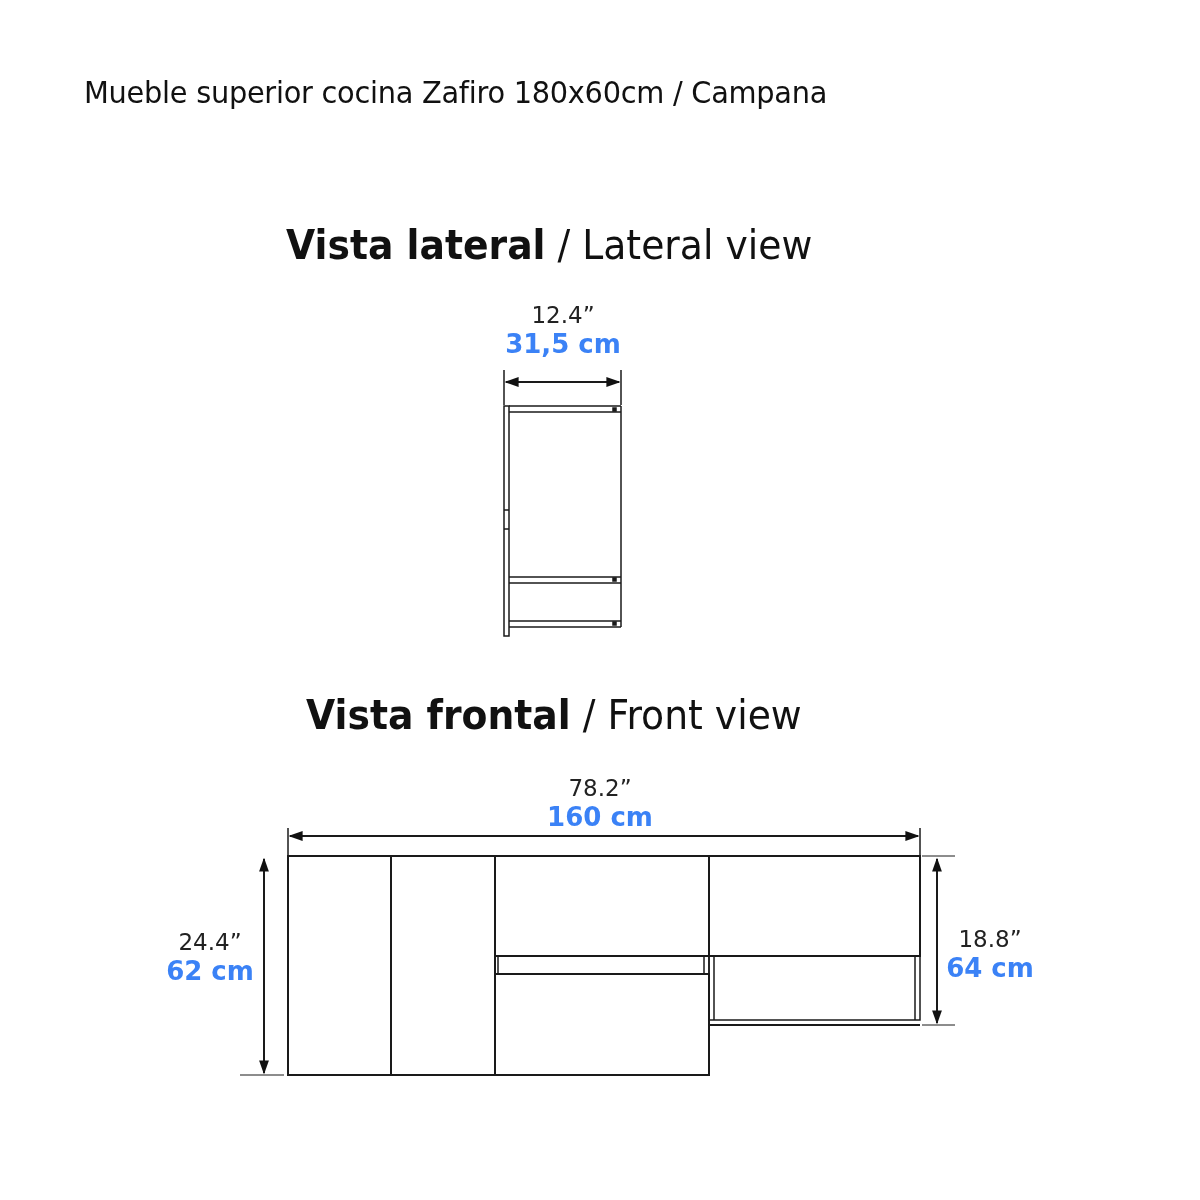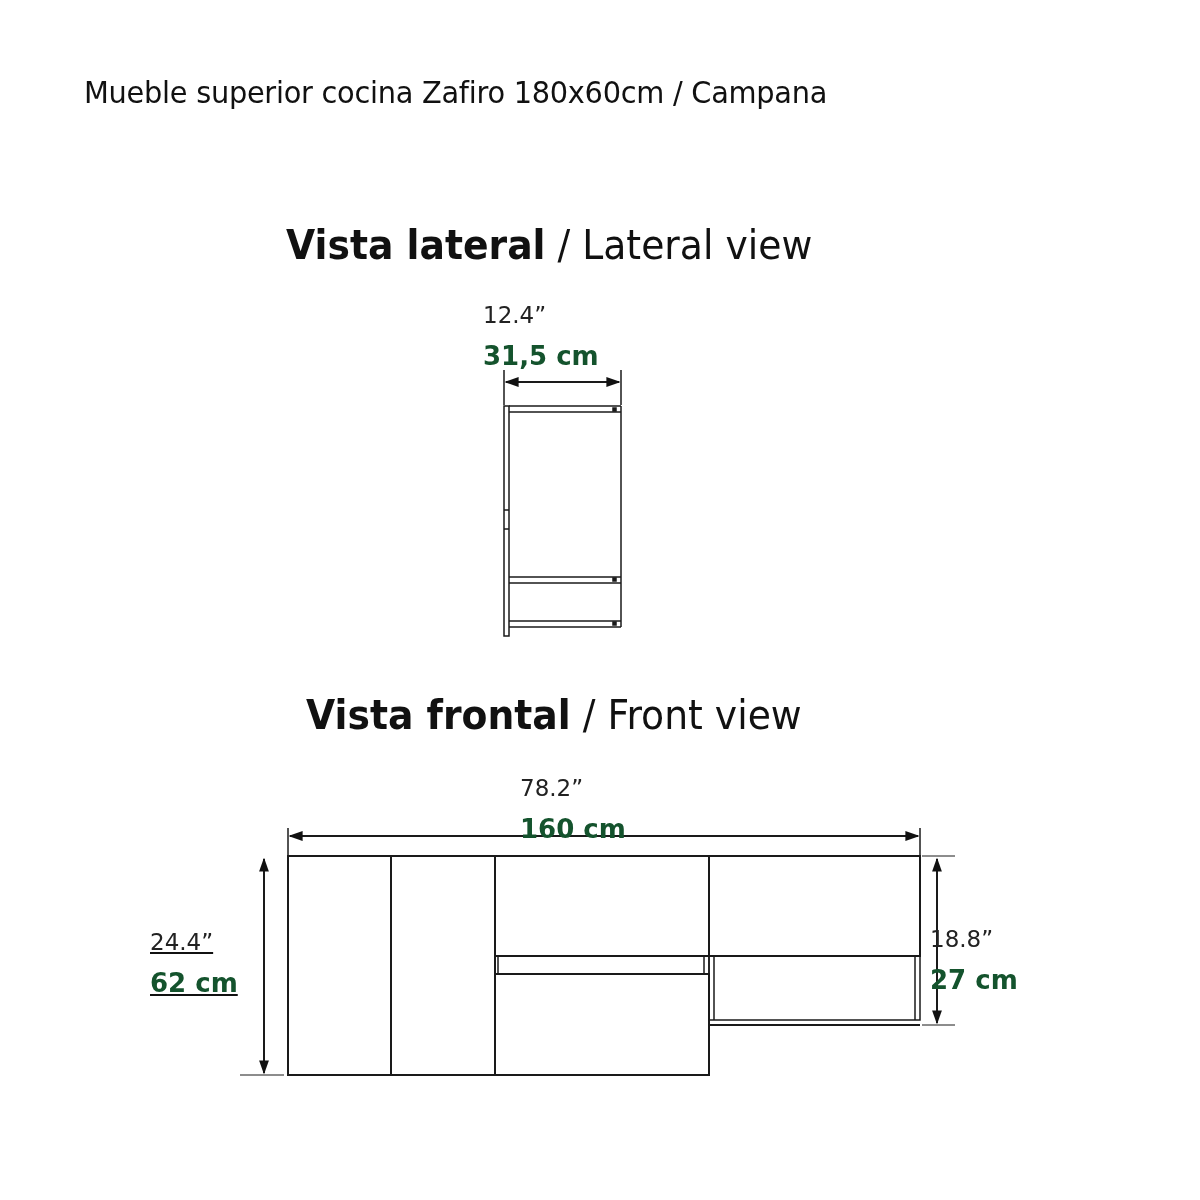--- a/index.html
+++ b/index.html
@@ -32,40 +32,40 @@
       font-size: 41px;
       line-height: 48px;
       color: #111;
     }
     .section-heading .bold { font-weight: bold; }
     .section-heading .light { font-weight: normal; }
     .heading-lateral { left: 286px; top: 221px; transform: scaleX(0.92); transform-origin: left top; }
     .heading-front { left: 306px; top: 691px; transform: scaleX(0.92); transform-origin: left top; }
 
     .dim {
-      text-align: left;
+      text-align: center;
       white-space: nowrap;
       line-height: 1;
     }
     .dim .inch {
       display: block;
       font-size: 23px;
       font-weight: normal;
       color: #222;
     }
     .dim .cm {
       display: block;
       font-size: 26px;
       font-weight: bold;
-      color: #14532d;
-      margin-top: 16px;
+      color: #3b82f6;
+      margin-top: 4px;
     }
     .dim-lateral-width { left: 483px; top: 304px; width: 160px; }
     .dim-front-width { left: 520px; top: 777px; width: 160px; }
-    .dim-front-left-height { left: 150px; top: 931px; width: 120px; text-decoration: underline; }
+    .dim-front-left-height { left: 150px; top: 931px; width: 120px; }
     .dim-front-right-height { left: 930px; top: 928px; width: 120px; }
 
     svg.drawing {
       position: absolute;
       left: 0;
       top: 0;
       width: 1200px;
       height: 1200px;
     }
   </style>
@@ -159,14 +159,14 @@
   <span class="cm">160 cm</span>
 </div>
 
 <div class="abs dim dim-front-left-height">
   <span class="inch">24.4”</span>
   <span class="cm">62 cm</span>
 </div>
 
 <div class="abs dim dim-front-right-height">
   <span class="inch">18.8”</span>
-  <span class="cm">27 cm</span>
+  <span class="cm">64 cm</span>
 </div>
 
 </body></html>

